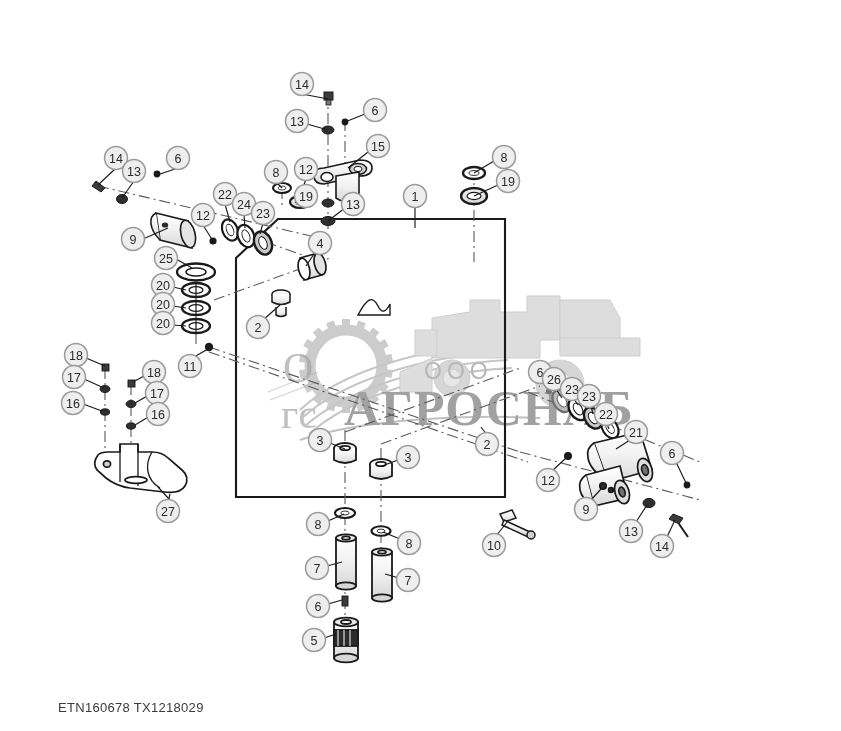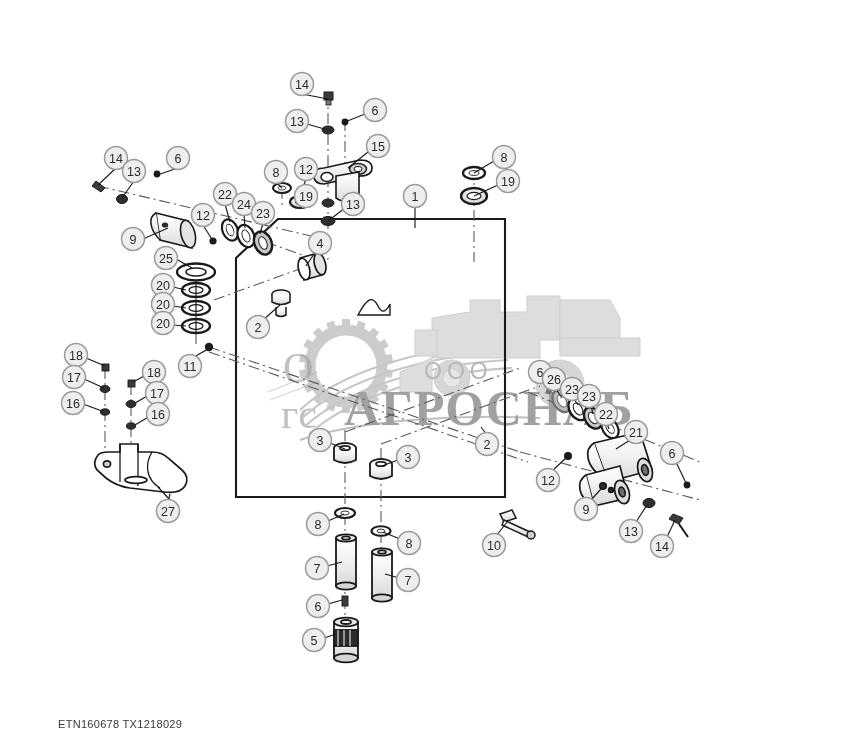--- a/index.html
+++ b/index.html
@@ -20,22 +20,22 @@
   #diagram-svg {
     position: absolute;
     left: 0;
     top: 0;
     width: 841px;
     height: 731px;
   }
   .caption {
     position: absolute;
     left: 58px;
-    top: 718px;
-    font-size: 11px;
+    top: 700px;
+    font-size: 13px;
     letter-spacing: 0.3px;
     color: #3a3a3a;
     white-space: nowrap;
     font-family: "Liberation Sans", sans-serif;
   }
   text.balloon-label {
     font-family: "Liberation Sans", sans-serif;
     font-size: 12.5px;
     fill: #2b2b2b;
     text-anchor: middle;

